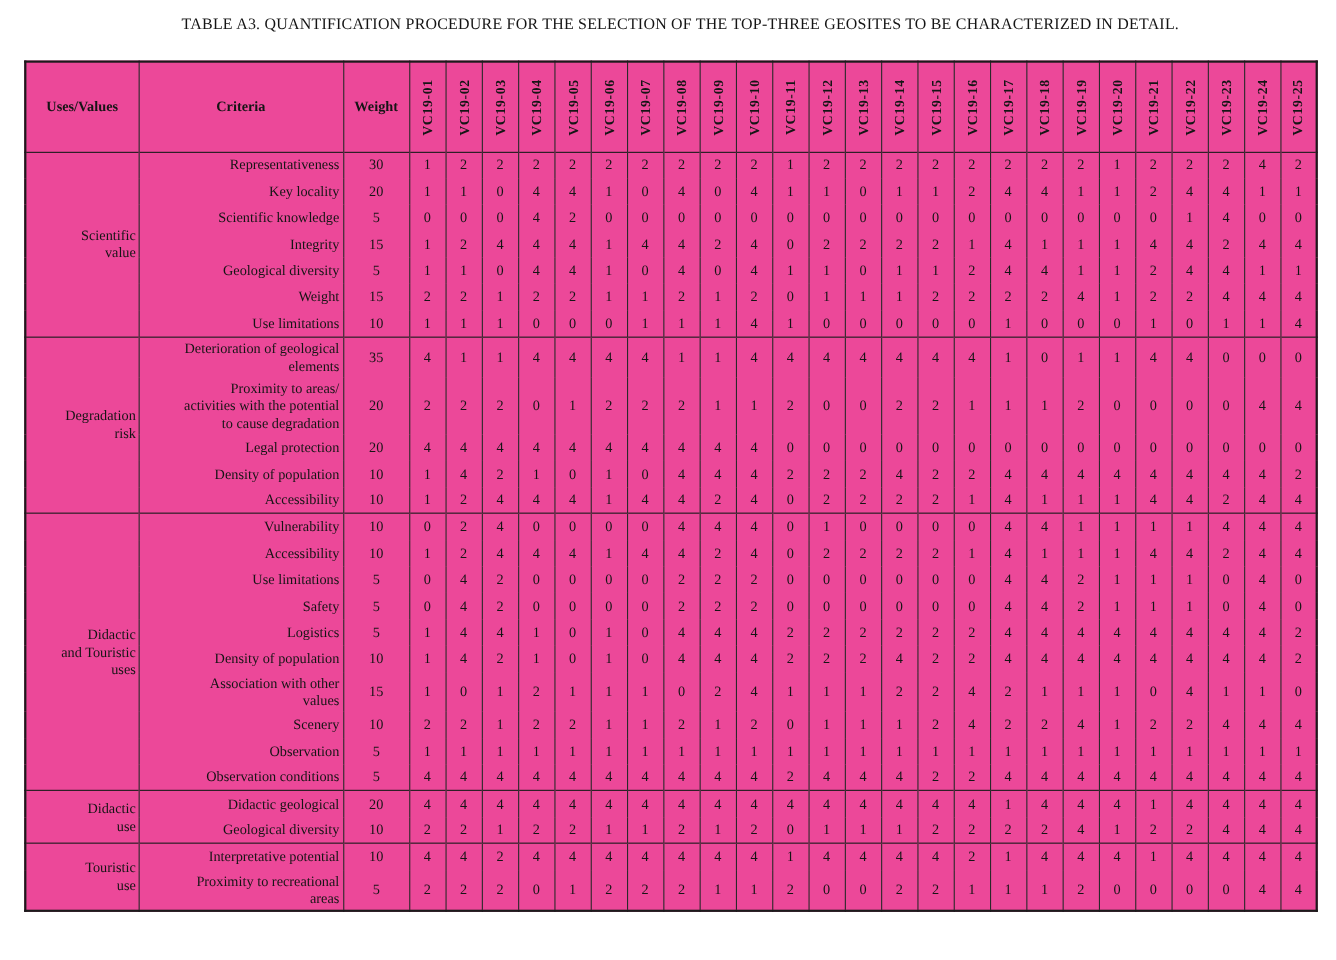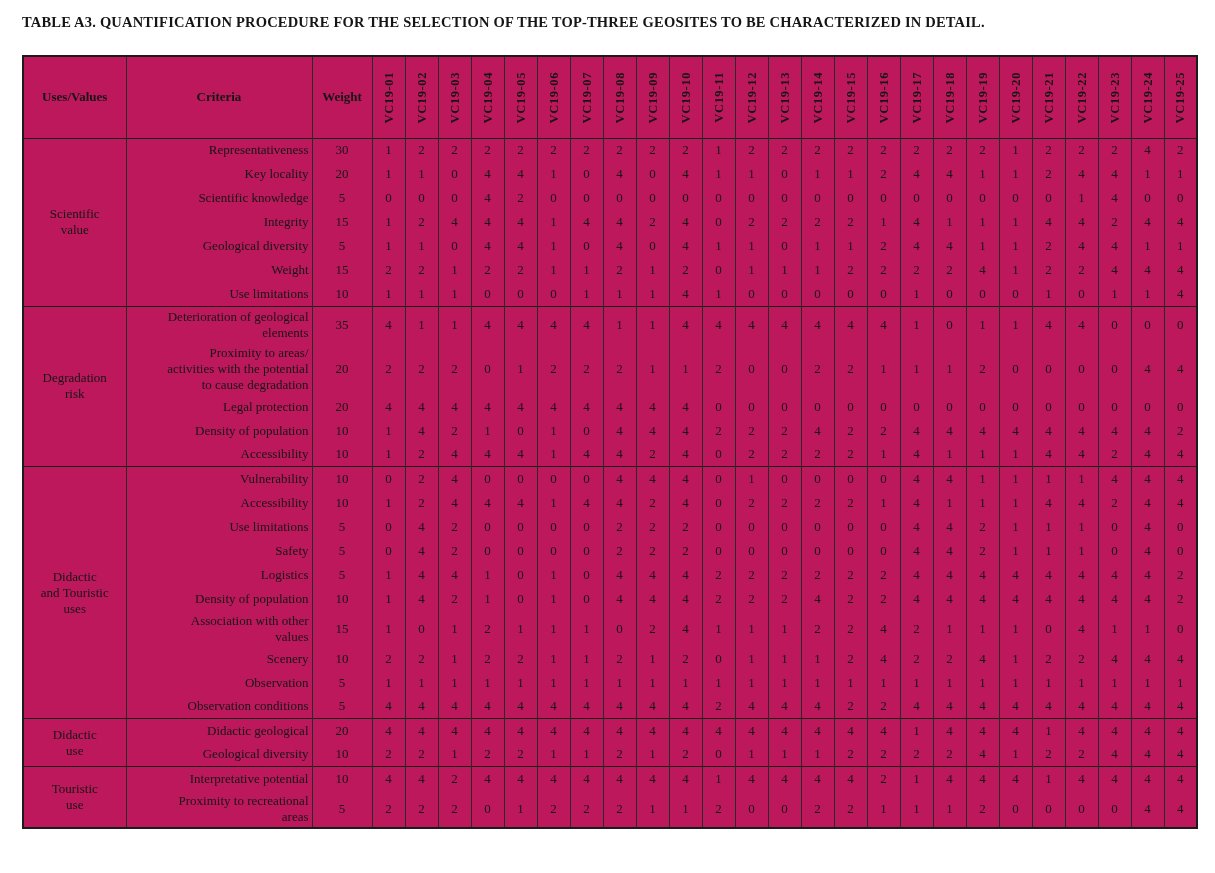--- a/index.html
+++ b/index.html
@@ -9,31 +9,32 @@
     width: 1215px;
     height: 873px;
     overflow: hidden;
     font-family: "Liberation Serif", serif;
     color: #151515;
   }
   .page {
     padding: 14px 0 0 22px;
   }
   .title {
-    font-weight: bold;
+    font-weight: normal;
     font-size: 14.5px;
     letter-spacing: 0.2px;
     white-space: nowrap;
+    text-align: center;
   }
   table.geo {
     border-collapse: collapse;
     table-layout: fixed;
     margin-top: 24px;
     border: 2px solid #1b1b1b;
-    background: #be185d;
+    background: #ec4899;
   }
   table.geo th, table.geo td {
     border-left: 1px solid #2a2a2a;
     border-right: 1px solid #2a2a2a;
     font-size: 13px;
     line-height: 16px;
     overflow: hidden;
   }
   thead tr {
     border-bottom: 1.5px solid #1b1b1b;
@@ -55,21 +56,21 @@
     margin: 0 auto;
     font-weight: bold;
     font-size: 12.5px;
     letter-spacing: 0.6px;
     white-space: nowrap;
   }
   thead tr { height: 82px; }
   tbody tr { height: 24px; }
   tbody tr.section-start { border-top: 1.5px solid #1b1b1b; }
   td.section-cell {
-    text-align: center;
+    text-align: right;
     vertical-align: middle;
     white-space: pre-line;
     padding: 1px 2px;
   }
   td.criteria-cell {
     text-align: right;
     vertical-align: middle;
     white-space: pre-line;
     padding: 2px 3px 2px 7px;
   }

